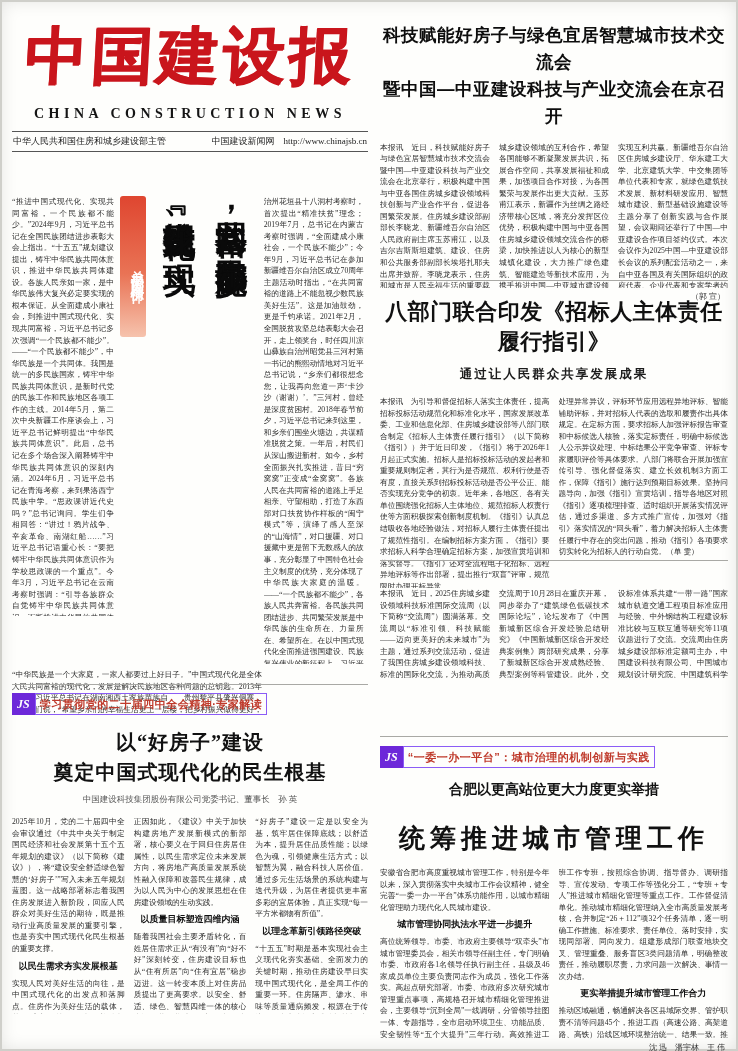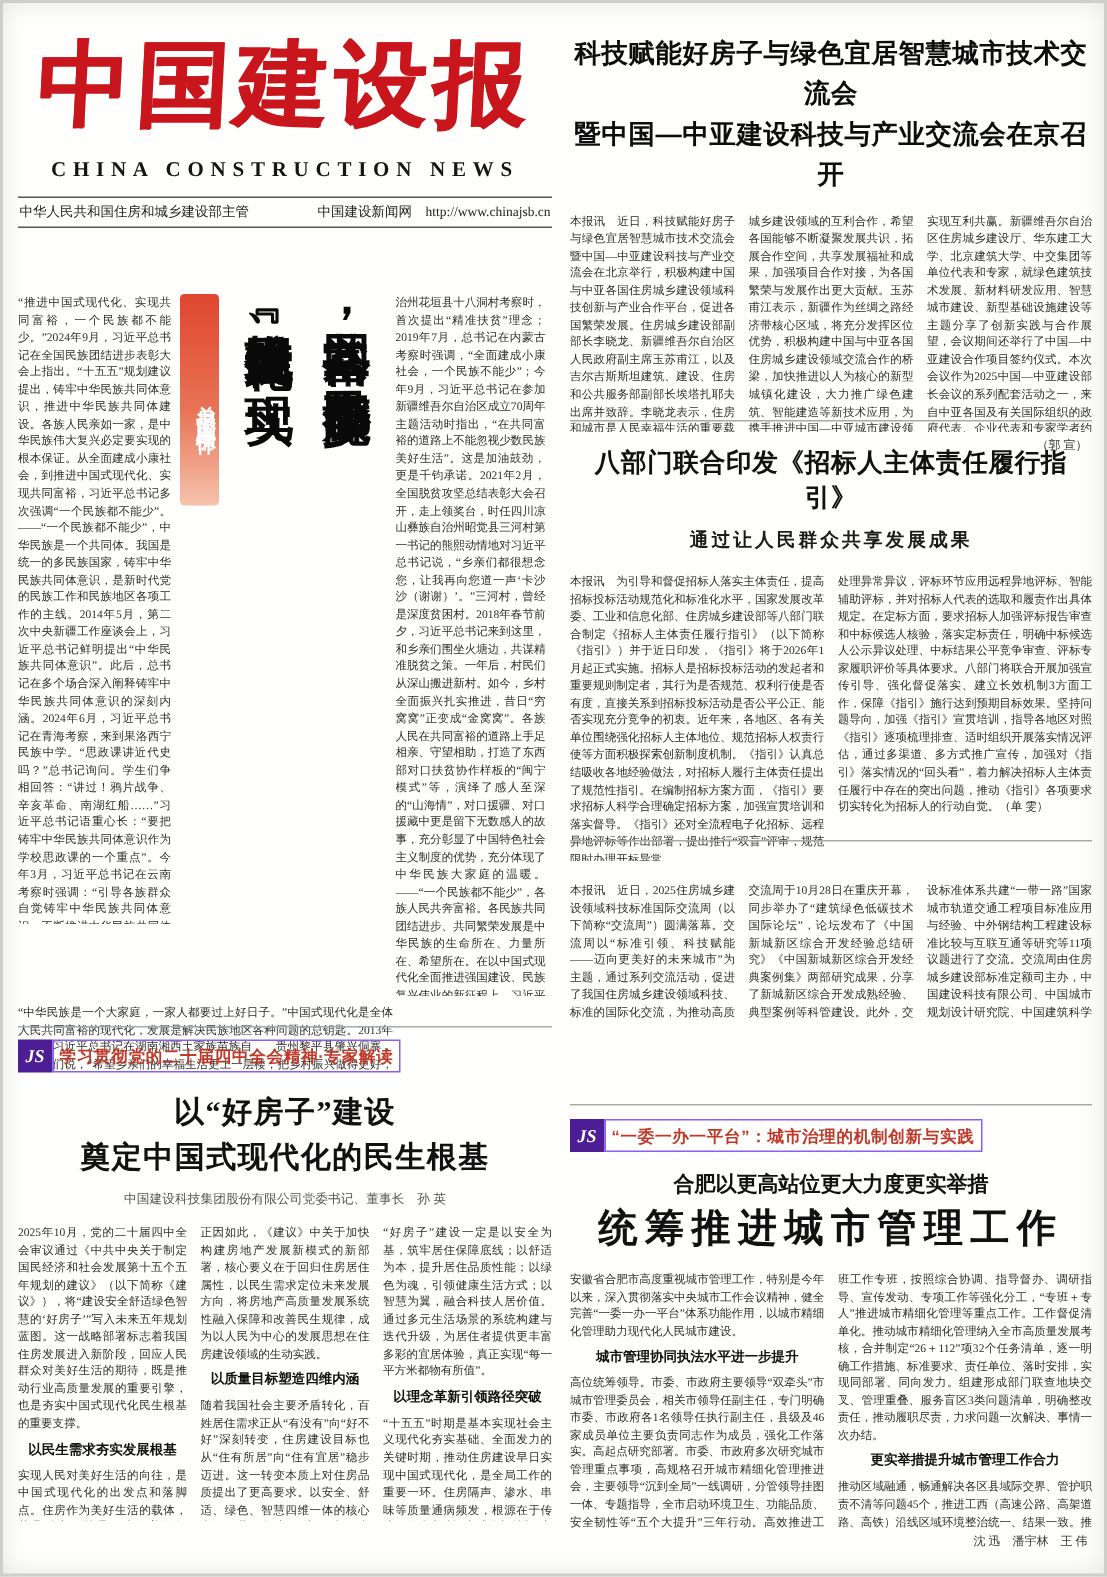--- a/index.html
+++ b/index.html
@@ -22,21 +22,21 @@
   .cols>div{flex:1;overflow:hidden;}
   .body-txt{font-size:7.7px;line-height:1.5;text-align:justify;color:#2d2d2d;}
   .byline{text-align:right;font-size:8px;color:#333;padding-right:3px;margin-top:3px;}
   .rule-top{border-top:1px solid #a9a9a5;}
   .h-sans{font-family:"Liberation Sans",sans-serif;font-weight:900;color:#0d0d0d;}
   .h-serif{font-family:"Liberation Serif",serif;font-weight:900;color:#111;}
   .subhead5{font-family:"Liberation Sans",sans-serif;font-weight:bold;font-size:9px;
             text-align:center;margin:5px 0;color:#111;}
   
   .kicker{display:flex;align-items:stretch;}
-  .js-box{background:#4c1d95;color:#fff;font-style:italic;font-weight:900;font-size:12px;
+  .js-box{background:#6d28d9;color:#fff;font-style:italic;font-weight:900;font-size:12px;
           font-family:"Liberation Serif",serif;padding:2px 5px;display:flex;align-items:center;}
   .kicker-txt{border:1px solid #8b5cf6;color:#bf3a2b;font-family:"Liberation Sans",sans-serif;
               font-weight:bold;font-size:11px;padding:3px 4px 2px;letter-spacing:.5px;white-space:nowrap;}
   
   .f-main{display:flex;}
   .f-left{width:102px;margin-right:6px;height:420px;overflow:hidden;}
   .f-tagcol{width:26px;margin-right:7px;}
   .f-tag{height:132px;width:26px;border-radius:3px;background:linear-gradient(180deg,#df4630,#e97355 55%,#f6c3ad);
          writing-mode:vertical-rl;color:#fff;font-family:"Liberation Sans",sans-serif;font-weight:bold;
          font-size:13px;letter-spacing:3px;padding-top:9px;text-align:center;}
@@ -72,21 +72,21 @@
     </div>
     <div class="cols" style="margin-top:11px;height:146px;">
       <div class="body-txt">本报讯　近日，科技赋能好房子与绿色宜居智慧城市技术交流会暨中国—中亚建设科技与产业交流会在北京举行，积极构建中国与中亚各国住房城乡建设领域科技创新与产业合作平台，促进各国繁荣发展。住房城乡建设部副部长李晓龙、新疆维吾尔自治区人民政府副主席玉苏甫江，以及吉尔吉斯斯坦建筑、建设、住房和公共服务部副部长埃塔扎耶夫出席并致辞。李晓龙表示，住房和城市是人民幸福生活的重要载体。近年来，住房城乡建设领域以人民群众高品质住房需求和新型发展需要为出发点，大力推动“好房子”建设，促进住房品质整体提升，推动城市发展绿色低碳转型，通过科技创新赋能住房城乡建设高质量发展，住房城乡建设部将持续深化中国与中亚各国家住房</div>
       <div class="body-txt">城乡建设领域的互利合作，希望各国能够不断凝聚发展共识，拓展合作空间，共享发展福祉和成果，加强项目合作对接，为各国繁荣与发展作出更大贡献。玉苏甫江表示，新疆作为丝绸之路经济带核心区域，将充分发挥区位优势，积极构建中国与中亚各国住房城乡建设领域交流合作的桥梁，加快推进以人为核心的新型城镇化建设，大力推广绿色建筑、智能建造等新技术应用，为携手推进中国—中亚城市建设领域合作机制、进一步拓展合作空间、创新合作模式，</div>
       <div class="body-txt">实现互利共赢。新疆维吾尔自治区住房城乡建设厅、华东建工大学、北京建筑大学、中交集团等单位代表和专家，就绿色建筑技术发展、新材料研发应用、智慧城市建设、新型基础设施建设等主题分享了创新实践与合作展望，会议期间还举行了中国—中亚建设合作项目签约仪式。本次会议作为2025中国—中亚建设部长会议的系列配套活动之一，来自中亚各国及有关国际组织的政府代表、企业代表和专家学者约300人参会。</div>
     </div>
     <div class="byline">（郭 宣）</div>
   </div>
 
   <div class="abs rule-top" style="left:380px;top:280px;width:348px;padding-top:16px;">
-    <div class="h-serif" style="font-size:17px;text-align:center;letter-spacing:.5px;">八部门联合印发《招标人主体责任履行指引》</div>
+    <div class="h-serif" style="font-size:22px;text-align:center;letter-spacing:.5px;">八部门联合印发《招标人主体责任履行指引》</div>
     <div style="margin-top:9px;text-align:center;font-family:'Liberation Sans',sans-serif;font-weight:600;font-size:12.5px;letter-spacing:2px;color:#1c1c1c;">通过让人民群众共享发展成果</div>
     <div class="cols" style="margin-top:13px;height:192px;">
       <div class="body-txt">本报讯　为引导和督促招标人落实主体责任，提高招标投标活动规范化和标准化水平，国家发展改革委、工业和信息化部、住房城乡建设部等八部门联合制定《招标人主体责任履行指引》（以下简称《指引》）并于近日印发，《指引》将于2026年1月起正式实施。招标人是招标投标活动的发起者和重要规则制定者，其行为是否规范、权利行使是否有度，直接关系到招标投标活动是否公平公正、能否实现充分竞争的初衷。近年来，各地区、各有关单位围绕强化招标人主体地位、规范招标人权责行使等方面积极探索创新制度机制。《指引》认真总结吸收各地经验做法，对招标人履行主体责任提出了规范性指引。在编制招标方案方面，《指引》要求招标人科学合理确定招标方案，加强宣贯培训和落实督导。《指引》还对全流程电子化招标、远程异地评标等作出部署，提出推行“双盲”评审，规范限时办理开标异常、</div>
       <div class="body-txt">处理异常异议，评标环节应用远程异地评标、智能辅助评标，并对招标人代表的选取和履责作出具体规定。在定标方面，要求招标人加强评标报告审查和中标候选人核验，落实定标责任，明确中标候选人公示异议处理、中标结果公平竞争审查、评标专家履职评价等具体要求。八部门将联合开展加强宣传引导、强化督促落实、建立长效机制3方面工作，保障《指引》施行达到预期目标效果。坚持问题导向，加强《指引》宣贯培训，指导各地区对照《指引》逐项梳理排查、适时组织开展落实情况评估，通过多渠道、多方式推广宣传，加强对《指引》落实情况的“回头看”，着力解决招标人主体责任履行中存在的突出问题，推动《指引》各项要求切实转化为招标人的行动自觉。（单 雯）</div>
     </div>
   </div>
 
   <div class="abs rule-top" style="left:380px;top:560px;width:348px;padding-top:16px;">
     <div class="cols" style="margin-top:11px;height:92px;">
       <div class="body-txt">本报讯　近日，2025住房城乡建设领域科技标准国际交流周（以下简称“交流周”）圆满落幕。交流周以“标准引领、科技赋能——迈向更美好的未来城市”为主题，通过系列交流活动，促进了我国住房城乡建设领域科技、标准的国际化交流，为推动高质量共建“一带一路”走深走实搭建了交流合作的新桥梁。</div>
@@ -94,21 +94,21 @@
       <div class="body-txt">设标准体系共建“一带一路”国家城市轨道交通工程项目标准应用与经验、中外钢结构工程建设标准比较与互联互通等研究等11项议题进行了交流。交流周由住房城乡建设部标准定额司主办，中国建设科技有限公司、中国城市规划设计研究院、中国建筑科学研究院有限公司等单位承办。（李晓阳　王 亮）</div>
     </div>
   </div>
 
   <div class="abs rule-top" style="left:380px;top:736px;width:348px;padding-top:9px;">
     <div class="kicker">
       <span class="js-box">JS</span>
       <span class="kicker-txt">“一委一办一平台”：城市治理的机制创新与实践</span>
     </div>
     <div style="margin-top:13px;text-align:center;font-family:'Liberation Sans',sans-serif;font-weight:700;font-size:14px;color:#111;">合肥以更高站位更大力度更实举措</div>
-    <div class="h-serif" style="margin-top:2px;font-size:26px;text-align:center;letter-spacing:5px;">统筹推进城市管理工作</div>
+    <div class="h-serif" style="margin-top:22px;font-size:26px;text-align:center;letter-spacing:5px;">统筹推进城市管理工作</div>
     <div class="cols" style="margin-top:11px;height:172px;">
       <div>
         <p class="body-txt" style="margin:0;">安徽省合肥市高度重视城市管理工作，特别是今年以来，深入贯彻落实中央城市工作会议精神，健全完善“一委一办一平台”体系功能作用，以城市精细化管理助力现代化人民城市建设。</p>
         <div class="subhead5">城市管理协同执法水平进一步提升</div>
         <p class="body-txt" style="margin:0;">高位统筹领导。市委、市政府主要领导“双牵头”市城市管理委员会，相关市领导任副主任，专门明确市委、市政府各1名领导任执行副主任，县级及46家成员单位主要负责同志作为成员，强化工作落实。高起点研究部署。市委、市政府多次研究城市管理重点事项，高规格召开城市精细化管理推进会，主要领导“沉到全局”一线调研，分管领导挂图一体、专题指导，全市启动环境卫生、功能品质、安全韧性等“五个大提升”三年行动。高效推进工作。市委、市政府主要领导分别按半年、季度调度工作，分管领导定期点评进展，及时会商解决重难点问题，以高效调度保证有效落实。</p>
 
       </div>
       <div>
         <p class="body-txt" style="margin:0;">班工作专班，按照综合协调、指导督办、调研指导、宣传发动、专项工作等强化分工，“专班＋专人”推进城市精细化管理等重点工作。工作督促清单化。推动城市精细化管理纳入全市高质量发展考核，合并制定“26＋112”项32个任务清单，逐一明确工作措施、标准要求、责任单位、落时安排，实现同部署、同向发力。组建形成部门联查地块交叉、管理重叠、服务盲区3类问题清单，明确整改责任，推动履职尽责，力求问题一次解决、事情一次办结。</p>
         <div class="subhead5">更实举措提升城市管理工作合力</div>

